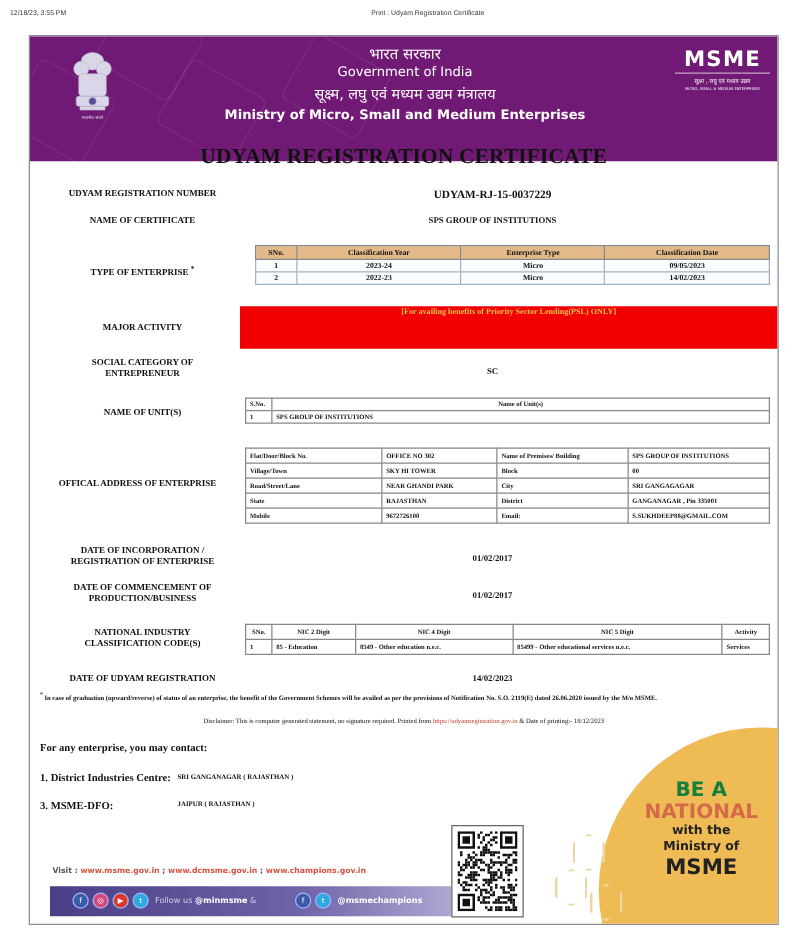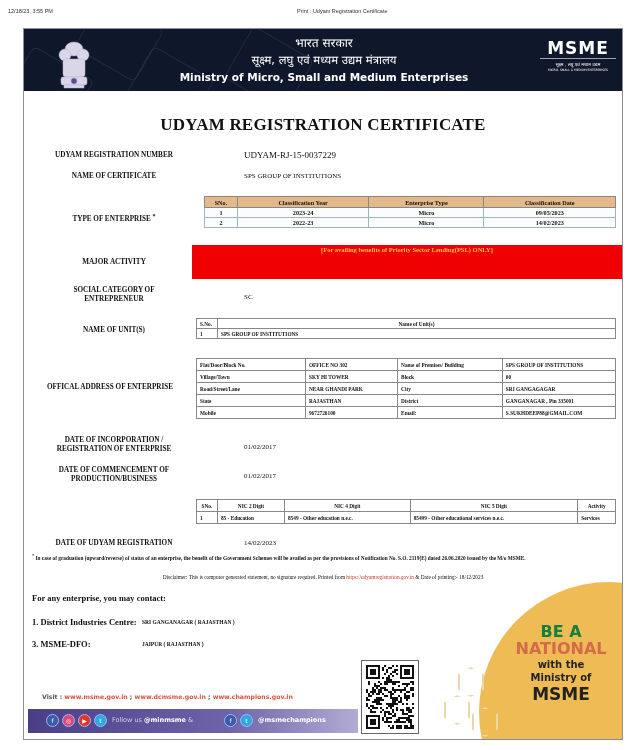--- a/index.html
+++ b/index.html
@@ -6,38 +6,38 @@
   html, body { width: 644px; height: 750px; background: #ffffff; overflow: hidden; }
   body { font-family: "Liberation Serif", serif; color: #111; position: relative; }
 
   .print-header { position: absolute; top: 8px; left: 0; width: 644px; height: 12px; font-family: "Liberation Sans", sans-serif; font-size: 5.5px; color: #333; }
   .print-header .ts { position: absolute; left: 8px; top: 0; }
   .print-header .pt { position: absolute; left: 297px; top: 0; }
 
   .cert { position: absolute; left: 23px; top: 28px; width: 600px; height: 712px; border: 1px solid #8c8c9a; background: #fff; overflow: hidden; }
 
   
-  .banner { position: absolute; left: 0; top: 0; width: 598px; height: 62px; background: #0f172a; overflow: hidden; }
+  .banner { position: absolute; left: 0; top: 0; width: 598px; height: 100px; background: #701a75; overflow: hidden; }
   .banner .hex { position: absolute; border: 1px solid rgba(255,255,255,0.08); transform: rotate(30deg); border-radius: 6px; }
   .emblem { position: absolute; left: 30px; top: 10px; width: 40px; height: 62px; }
   .emblem-caption { position: absolute; left: 26px; top: 62px; width: 48px; text-align: center; font-family: "DejaVu Sans", sans-serif; font-size: 3.5px; color: #ddd; }
   .banner-center { position: absolute; left: 150px; top: 6px; width: 300px; text-align: center; color: #fff; }
   .banner-center .hi1 { font-family: "DejaVu Sans", sans-serif; font-size: 12px; line-height: 16px; }
   .banner-center .en1 { font-family: "DejaVu Sans", sans-serif; font-size: 10.5px; line-height: 15px; }
   .banner-center .hi2 { font-family: "DejaVu Sans", sans-serif; font-size: 11.5px; line-height: 18px; }
   .banner-center .en2 { font-family: "DejaVu Sans", sans-serif; font-size: 10.5px; font-weight: bold; line-height: 17px; }
   .msme-logo { position: absolute; left: 516px; top: 10px; width: 76px; color: #fff; }
   .msme-logo .word { font-family: "DejaVu Sans", sans-serif; font-weight: bold; font-size: 17px; letter-spacing: 1px; line-height: 18px; border-bottom: 1px solid rgba(255,255,255,0.6); padding-bottom: 1px; text-align: center; }
   .msme-logo .hi { font-family: "DejaVu Sans", sans-serif; font-size: 4.5px; margin-top: 2px; text-align: center; }
   .msme-logo .en { font-family: "DejaVu Sans", sans-serif; font-size: 3px; margin-top: 1px; text-align: center; }
 
   .title { position: absolute; top: 86px; left: 0; width: 598px; text-align: center; font-size: 17px; font-weight: bold; letter-spacing: 0.2px; }
 
   .lbl { position: absolute; font-size: 7.2px; font-weight: bold; text-align: center; line-height: 9px; }
-  .val { position: absolute; font-size: 7.5px; font-weight: normal; text-align: left; }
+  .val { position: absolute; font-size: 7.5px; font-weight: bold; text-align: center; }
 
   table { border-collapse: collapse; position: absolute; font-family: "Liberation Serif", serif; }
   td, th { font-size: 5.8px; font-weight: bold; padding: 1px 3px; border: 1px solid #888; }
 
   .type-table { left: 180px; top: 139px; width: 412px; }
   .type-table th { background: #e3b98a; text-align: center; height: 11px; font-size: 6.2px; }
   .type-table td { background: #fafcfd; text-align: center; height: 10px; border-color: #9fb4c2; font-size: 6.2px; }
 
   .activity { position: absolute; left: 168px; top: 216px; width: 430px; height: 34px; background: #f00000; text-align: center; }
   .activity .big { color: #f5c04a; font-size: 11px; font-weight: bold; margin-top: 4px; }
@@ -55,21 +55,21 @@
   .note { position: absolute; left: 8px; top: 523px; width: 585px; font-size: 5.3px; font-weight: bold; line-height: 7.5px; }
   .disclaimer { position: absolute; left: 0; top: 545px; width: 598px; text-align: center; font-size: 5.3px; }
   .disclaimer .link { color: #c0392b; }
 
   .assist { position: absolute; left: 8px; top: 564px; font-size: 8.5px; font-weight: bold; }
   .contact-label { position: absolute; left: 8px; font-size: 8.5px; font-weight: bold; }
   .contact-val { position: absolute; left: 118px; font-size: 5.5px; font-weight: bold; }
 
   .visit { position: absolute; left: 18px; top: 664px; font-family: "DejaVu Sans", sans-serif; font-size: 6.2px; font-weight: bold; color: #555; }
   .visit .url { color: #d4523f; }
-  .follow-bar { position: absolute; left: 4px; top: 680px; width: 330px; height: 24px; background: linear-gradient(90deg, #4a3f86 0%, #6e62a8 60%, #b2acd4 100%); }
+  .follow-bar { position: absolute; left: 16px; top: 680px; width: 330px; height: 24px; background: linear-gradient(90deg, #4a3f86 0%, #6e62a8 60%, #b2acd4 100%); }
   .soc { position: absolute; top: 5px; width: 13px; height: 13px; border-radius: 50%; border: 1px solid #9fb6ff; font-family: "DejaVu Sans", sans-serif; font-size: 6px; color: #fff; text-align: center; line-height: 11px; }
   .follow-text { position: absolute; top: 7px; font-family: "DejaVu Sans", sans-serif; font-size: 6.5px; color: #cfcfe8; }
   .follow-text b { color: #fff; }
 
   .qr { position: absolute; left: 337px; top: 631px; width: 58px; height: 74px; border: 1px solid #666; background: #fff; padding: 4px; }
   .qr svg { width: 48px; height: 64px; }
 
   .champion { position: absolute; left: 455px; top: 553px; width: 260px; height: 260px; border-radius: 50%; background: #efbb55; }
   .champ-text { position: absolute; left: 472px; top: 594px; width: 130px; text-align: center; font-family: "DejaVu Sans", sans-serif; font-weight: bold; }
   .champ-text .l1 { color: #15803d; font-size: 16px; line-height: 17px; }
@@ -103,20 +103,21 @@
         <rect x="9" y="20" width="22" height="18" rx="3"></rect>
         <rect x="7" y="38" width="26" height="8" rx="2"></rect>
         <circle cx="20" cy="42" r="3" fill="#5a4b94"></circle>
         <rect x="10" y="46" width="20" height="3"></rect>
       </g>
     </svg>
     <div class="emblem-caption">सत्यमेव जयते</div>
 
     <div class="banner-center">
       <div class="hi1">भारत सरकार</div>
+      <div class="en1">Government of India</div>
       <div class="hi2">सूक्ष्म, लघु एवं मध्यम उद्यम मंत्रालय</div>
       <div class="en2">Ministry of Micro, Small and Medium Enterprises</div>
     </div>
 
     <div class="msme-logo">
       <div class="word">MSME</div>
       <div class="hi">सूक्ष्म , लघु एवं मध्यम उद्यम</div>
       <div class="en">MICRO, SMALL &amp; MEDIUM ENTERPRISES</div>
     </div>
   </div>
@@ -224,20 +225,24 @@
     <div>REGISTRATION OF ENTERPRISE</div>
   </div>
   <div class="val" style="left:220px;top:414px;width:300px;font-size:7px;">01/02/2017</div>
 
   <div class="lbl" style="left:0;top:437px;width:180px;">
     <div>DATE OF COMMENCEMENT OF</div>
     <div>PRODUCTION/BUSINESS</div>
   </div>
   <div class="val" style="left:220px;top:443px;width:300px;font-size:7px;">01/02/2017</div>
 
+  <div class="lbl" style="left:0;top:473px;width:180px;">
+    <div>NATIONAL INDUSTRY</div>
+    <div>CLASSIFICATION CODE(S)</div>
+  </div>
   <table class="nic-table">
     <tbody>
         <tr>
       <td style="width:5%;text-align:center;">SNo.</td>
       <td style="width:16%;text-align:center;">NIC 2 Digit</td>
       <td style="width:30%;text-align:center;">NIC 4 Digit</td>
       <td style="width:40%;text-align:center;">NIC 5 Digit</td>
       <td style="text-align:center;">Activity</td>
     </tr>
     <tr>

